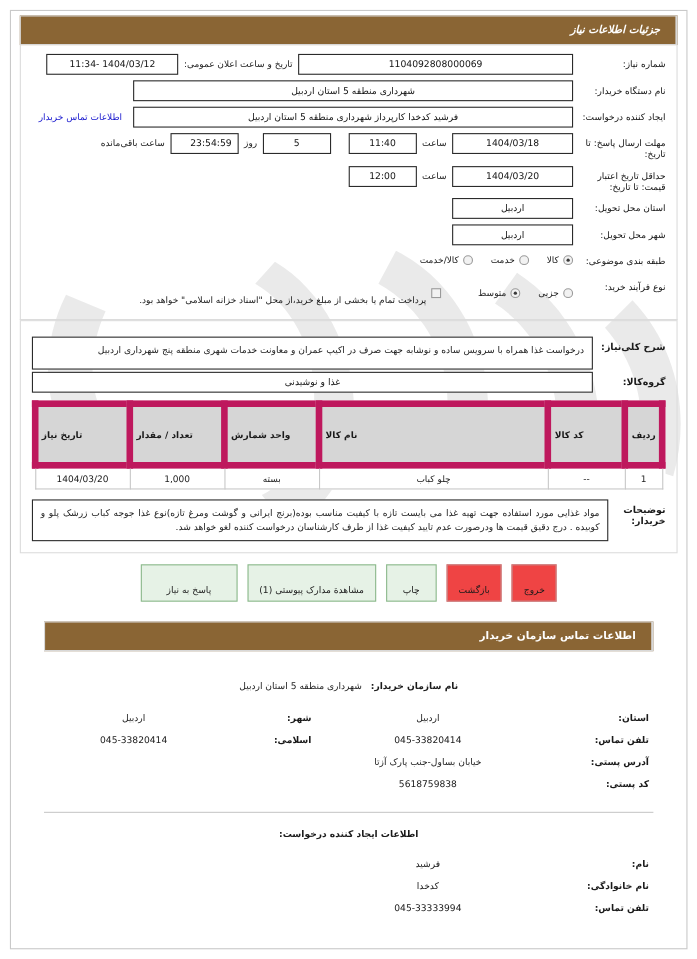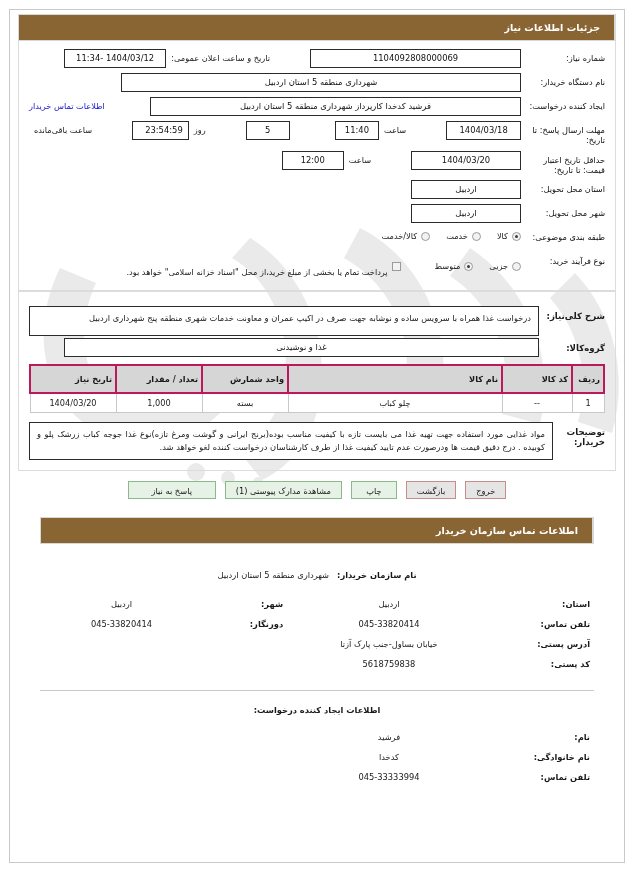--- a/index.html
+++ b/index.html
@@ -80,21 +80,20 @@
     border: 1px solid #2b2b2b;
     background: #ffffff;
     height: 19px;
     line-height: 17px;
     padding: 0 5px;
     font-size: 8.4px;
     text-align: center;
     color: #111;
     overflow: hidden;
     white-space: nowrap;
-    margin-left: 35px;
   }
   .fbox.wide  { width: 250px; }
   .fbox.full  { width: 400px; text-align: center; }
   .fbox.date  { width: 110px; }
   .fbox.time  { width: 62px; }
   .fbox.days  { width: 62px; }
   .fbox.clock { width: 62px; padding-left: 40px; }
   .fbox.city  { width: 110px; }
   .inline-lbl {
     font-size: 8.2px;
@@ -157,51 +156,51 @@
   
   table.goods {
     width: 100%;
     border-collapse: collapse;
     font-size: 8.2px;
     background: #ffffff;
     margin-bottom: 7px;
   }
   table.goods th {
     background: #d6d6d6;
-    border: 2px solid #be185d;
+    border: 6px solid #be185d;
     font-weight: bold;
-    padding: 8px 3px;
+    padding: 20px 3px;
     color: #1a1a1a;
-    text-align: right;
+    text-align: left;
   }
   table.goods td {
     border: 1px solid #c8c8c8;
     padding: 4px 3px;
     text-align: center;
     background: #ffffff;
   }
 
   
   .btn-row {
     display: flex; justify-content: center; align-items: center;
     gap: 9px; margin: 10px 0 4px 0;
   }
   .btn {
     border: 1px solid #8cb98c;
     background: #e6f2e6;
     font-size: 8.3px;
-    padding: 3px 10px;
+    padding: 16px 10px;
     height: 18px;
     line-height: 12px;
     cursor: pointer;
     color: #1a1a1a;
     white-space: nowrap;
     font-family: inherit;
   }
-  .btn.red { border: 1px solid #c58c8c; background: #e5e5e5; }
+  .btn.red { border: 1px solid #c58c8c; background: #ef4444; }
   .btn.w-lg { min-width: 116px; }
   .btn.w-md { min-width: 88px; }
   .btn.w-sm { min-width: 46px; }
   .btn.w-xs { min-width: 40px; }
 
   
   .contact-wrap { padding: 14px 40px 8px 40px; }
   .org-line {
     display: flex; justify-content: center; gap: 8px;
     font-size: 8.3px; margin: 12px 0 14px 0;
@@ -230,21 +229,21 @@
     <circle cx="196" cy="244" r="9"></circle>
     <circle cx="228" cy="250" r="7"></circle>
     <circle cx="258" cy="254" r="5"></circle>
   </g>
 </svg>
 
 <div class="page-frame"></div>
 
 <div class="content">
 
-  <div style="padding:14px 18px 0 18px;">
+  <div style="padding:14px 18px 0 18px;font-style:italic;">
     <div class="section-bar">جزئیات اطلاعات نیاز</div>
   </div>
 
   <div style="padding:0 18px;">
     <div class="panel">
 
       <div class="frow">
         <div class="flabel">شماره نیاز:</div>
         <div class="fbox wide">1104092808000069</div>
         <div class="inline-lbl">تاریخ و ساعت اعلان عمومی:</div>
@@ -387,21 +386,21 @@
       <tbody>
         <tr>
           <td class="c-lbl">استان:</td>
           <td class="c-val">اردبیل</td>
           <td class="c-lbl2">شهر:</td>
           <td class="c-val2">اردبیل</td>
         </tr>
         <tr>
           <td class="c-lbl">تلفن تماس:</td>
           <td class="c-val">045-33820414</td>
-          <td class="c-lbl2">دورنگار:</td>
+          <td class="c-lbl2">اسلامی:</td>
           <td class="c-val2">045-33820414</td>
         </tr>
         <tr>
           <td class="c-lbl">آدرس پستی:</td>
           <td class="c-val">خیابان بساول-جنب پارک آزتا</td>
           <td class="c-lbl2"></td>
           <td class="c-val2"></td>
         </tr>
         <tr>
           <td class="c-lbl">کد پستی:</td>

